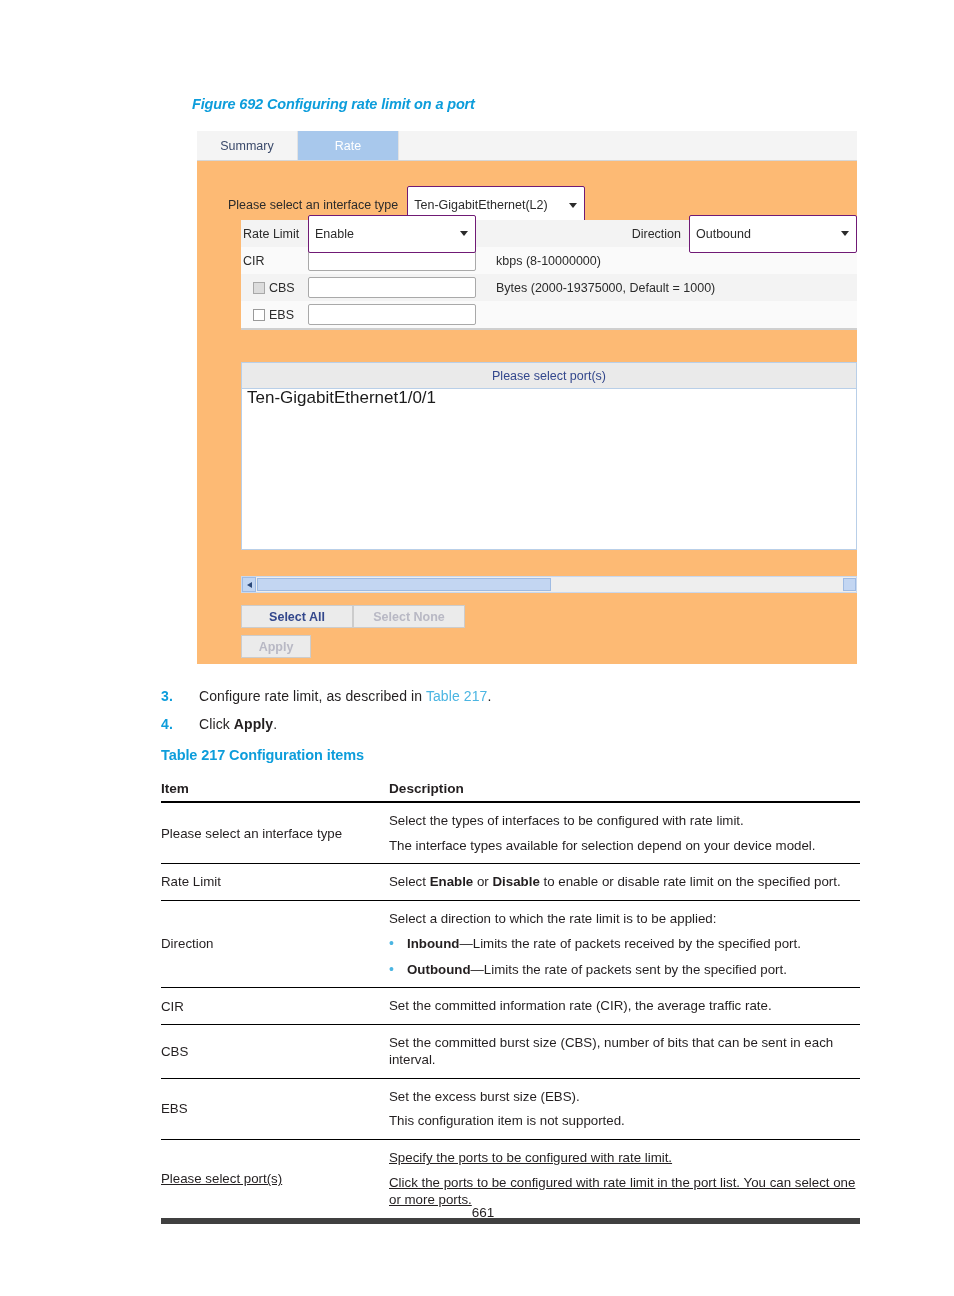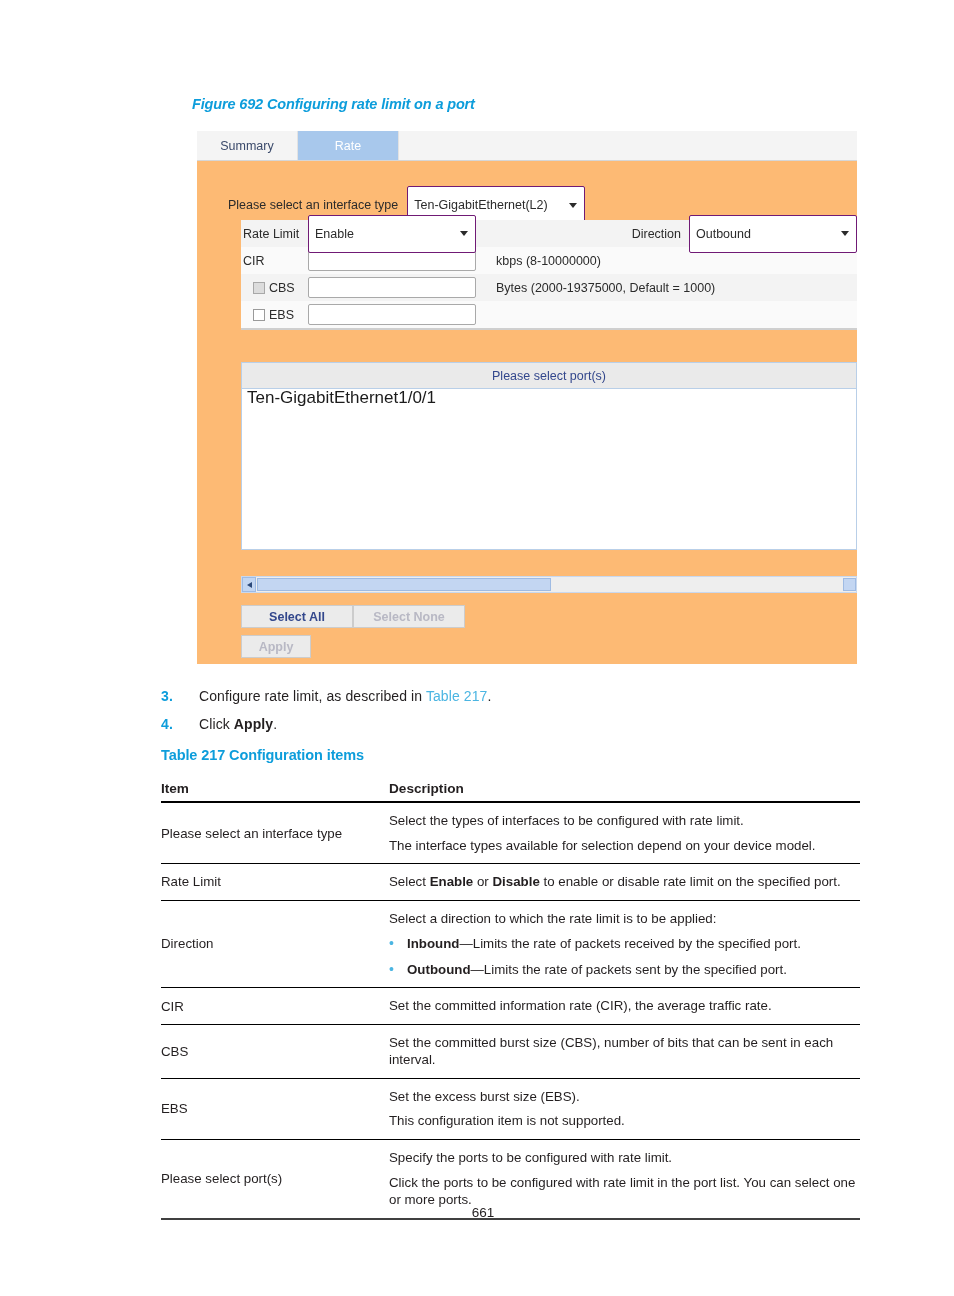--- a/index.html
+++ b/index.html
@@ -315,21 +315,21 @@
     padding: 4px 0 5px 0;
     border-bottom: 2.5px solid #000000;
     margin-left: 48px;
   }
   .cfg-table th.c1, .cfg-table td.c1 { width: 218px; padding-right: 10px; }
   .cfg-table td {
     vertical-align: middle;
     border-bottom: 1px solid #000000;
     padding: 9px 0 9px 0;
   }
-  .cfg-table tr:last-child td { border-bottom: 2px solid #404040; }
+  .cfg-table tr:last-child td { border-bottom: 6px solid #404040; text-decoration: underline; }
   .cfg-table td.c2 p { margin: 0 0 7px 0; line-height: 1.32; }
   .cfg-table td.c2 p:last-child { margin-bottom: 0; }
   .bullet-line {
     display: flex;
     align-items: baseline;
     margin: 0 0 7px 0;
     line-height: 1.32;
   }
   .bullet-line:last-child { margin-bottom: 0; }
   .bullet-dot {

